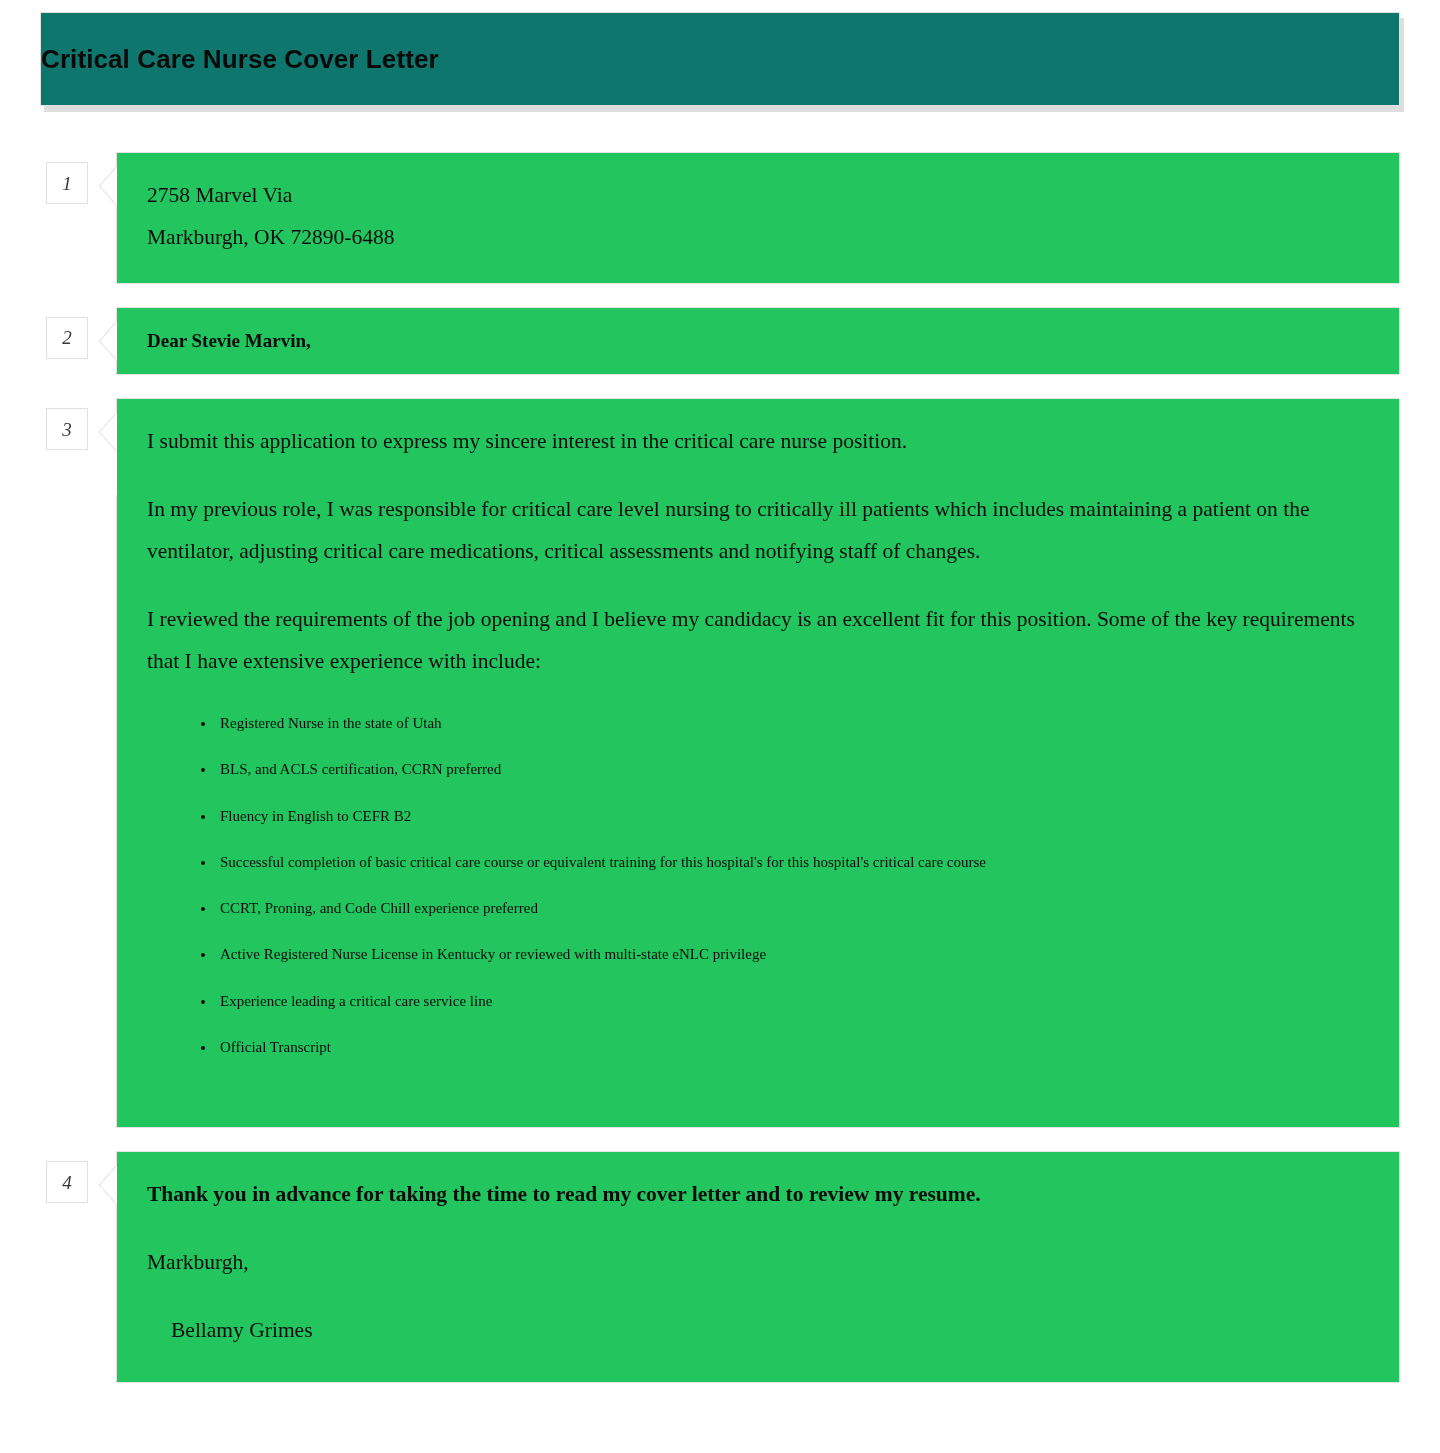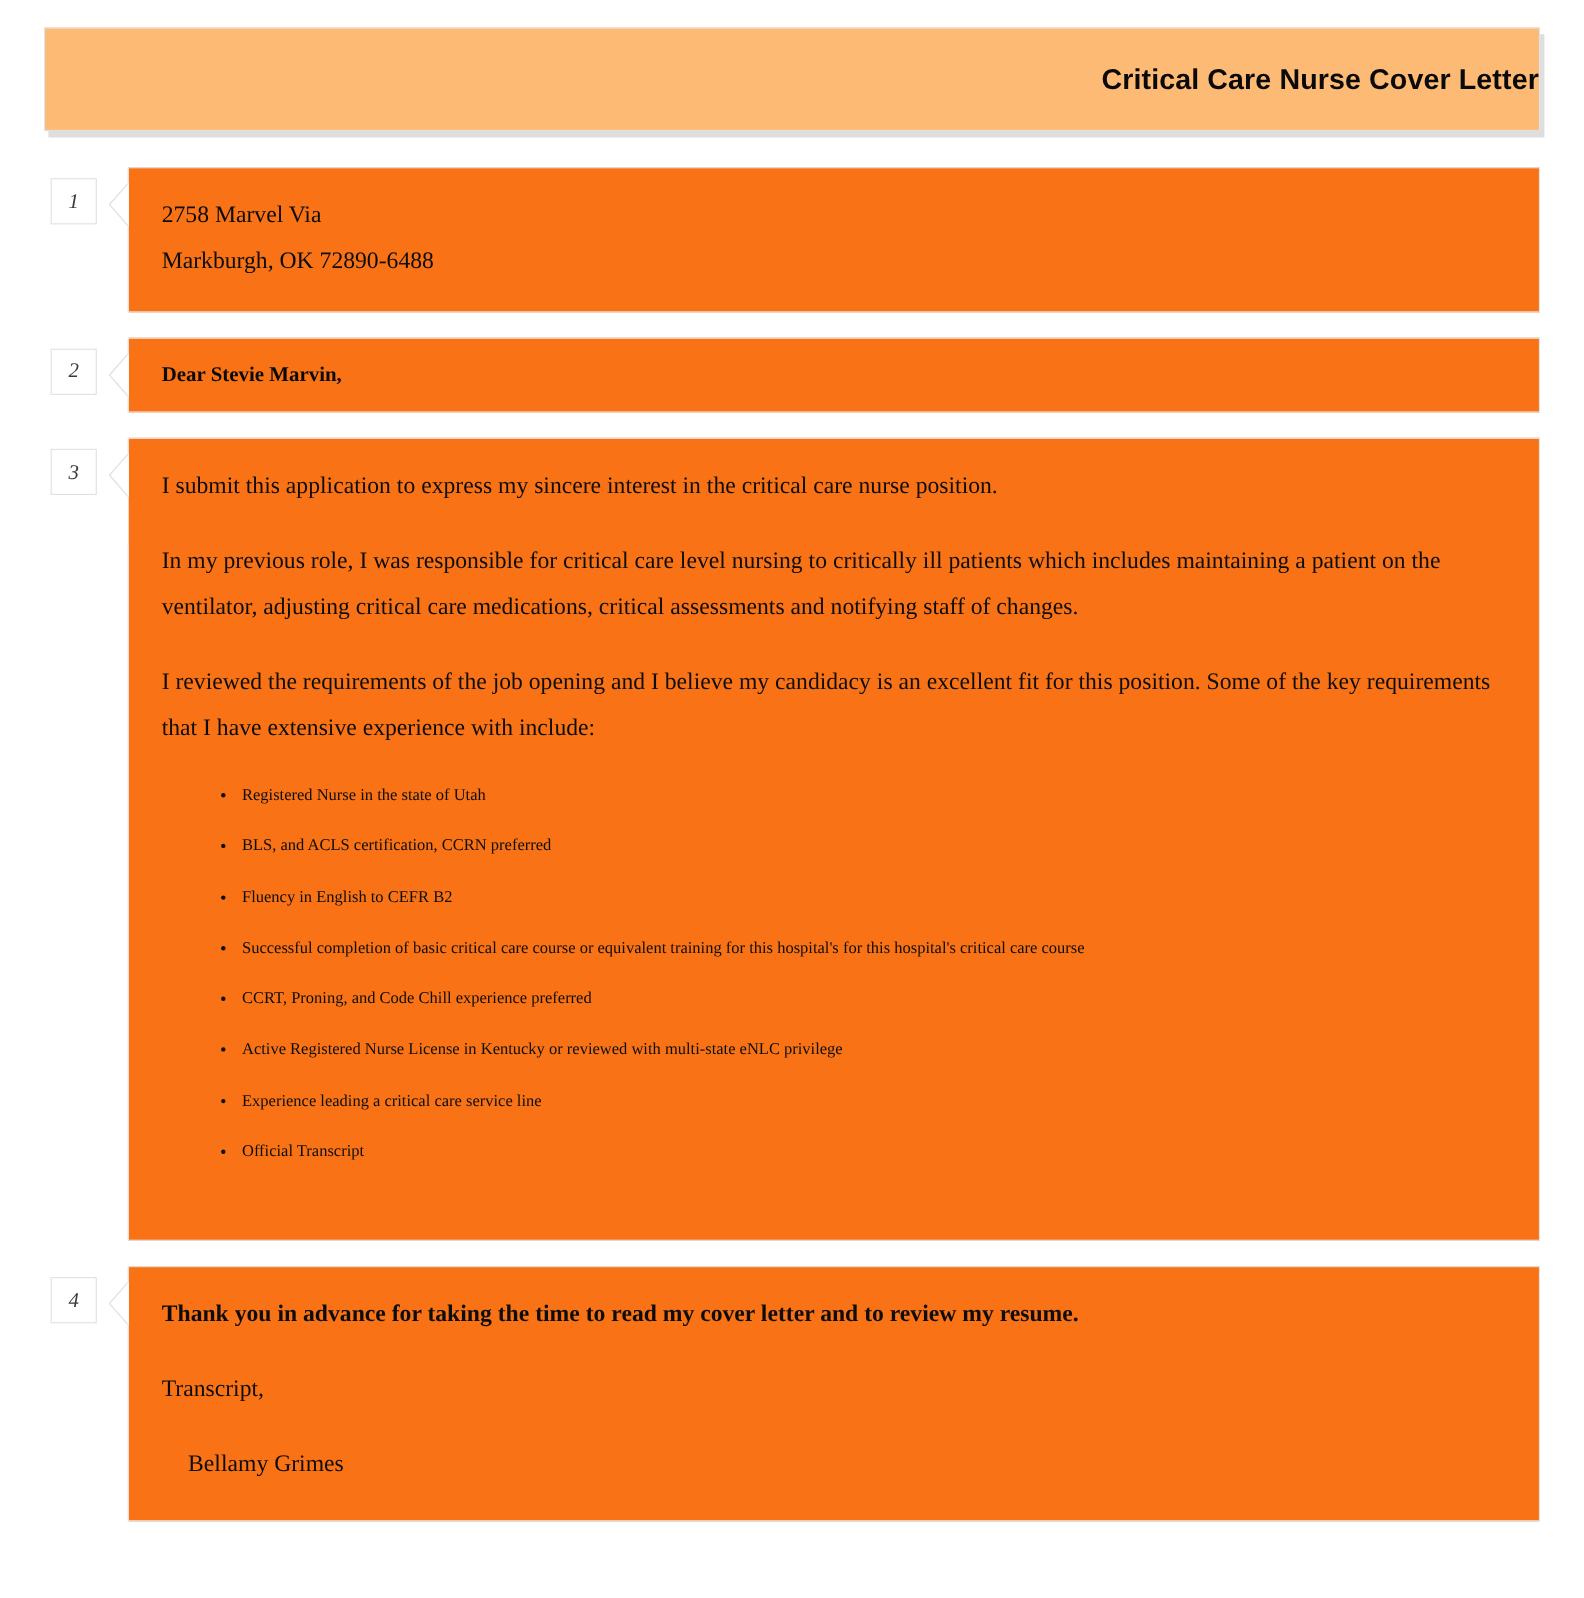--- a/index.html
+++ b/index.html
@@ -20,30 +20,30 @@
     position: relative;
     width: 1440px;
     height: 1453px;
     box-sizing: border-box;
   }
 
   
   .doc-header {
     position: absolute;
     left: 40px;
-    top: 25px;
+    top: 12px;
     width: 1360px;
     height: 94px;
     box-sizing: border-box;
-    background: #fdba74;
+    background: #0f766e;
     border: 1px solid #e2e2e2;
     box-shadow: 4px 6px 0 0 #dedede;
     display: flex;
     align-items: center;
-    justify-content: flex-end;
+    justify-content: flex-start;
   }
   .doc-title {
     font-family: "Liberation Sans", sans-serif;
     font-weight: bold;
     font-size: 26px;
     letter-spacing: 0.1px;
     color: #0a0a0a;
     text-align: center;
   }
 
@@ -79,21 +79,21 @@
     color: #3a3a3a;
     line-height: 1;
   }
 
   
   .bubble {
     position: relative;
     margin-left: 117px;
     margin-right: 40px;
     box-sizing: border-box;
-    background: #f97316;
+    background: #22c55e;
     border: 1px solid #e3e3e3;
     border-left: none;
     padding: 22px 30px 24px 30px;
   }
   
   .bubble-edge {
     position: absolute;
     left: -1px;
     top: -1px;
     width: 1px;
@@ -232,19 +232,19 @@
         <div class="bubble-edge top" style="height: 14px;"></div>
         <div class="bubble-edge bottom" style="height: 180px;"></div>
         <div class="notch">
           <svg width="18" height="40" viewBox="0 0 18 40">
             <path d="M18 0 L0.5 20 L18 40" fill="#ffffff" stroke="#e3e3e3" stroke-width="1"></path>
             <line x1="17.5" y1="0" x2="17.5" y2="40" stroke="#ffffff" stroke-width="2"></line>
             <path d="M18 0 L0.5 20 L18 40" fill="none" stroke="#e3e3e3" stroke-width="1"></path>
           </svg>
         </div>
         <p class="bold">Thank you in advance for taking the time to read my cover letter and to review my resume.</p>
-        <p>Transcript,</p>
+        <p>Markburgh,</p>
         <p>Bellamy Grimes</p>
       </div>
     </div>
 
   </div>
 </div>
 
 </body></html>

